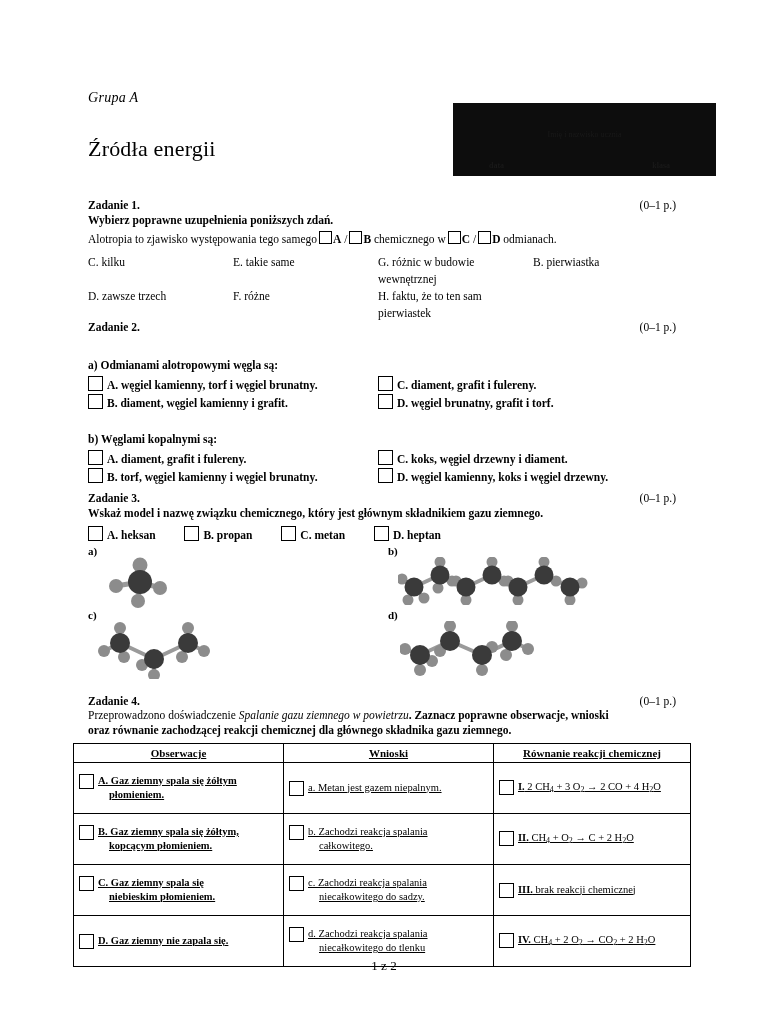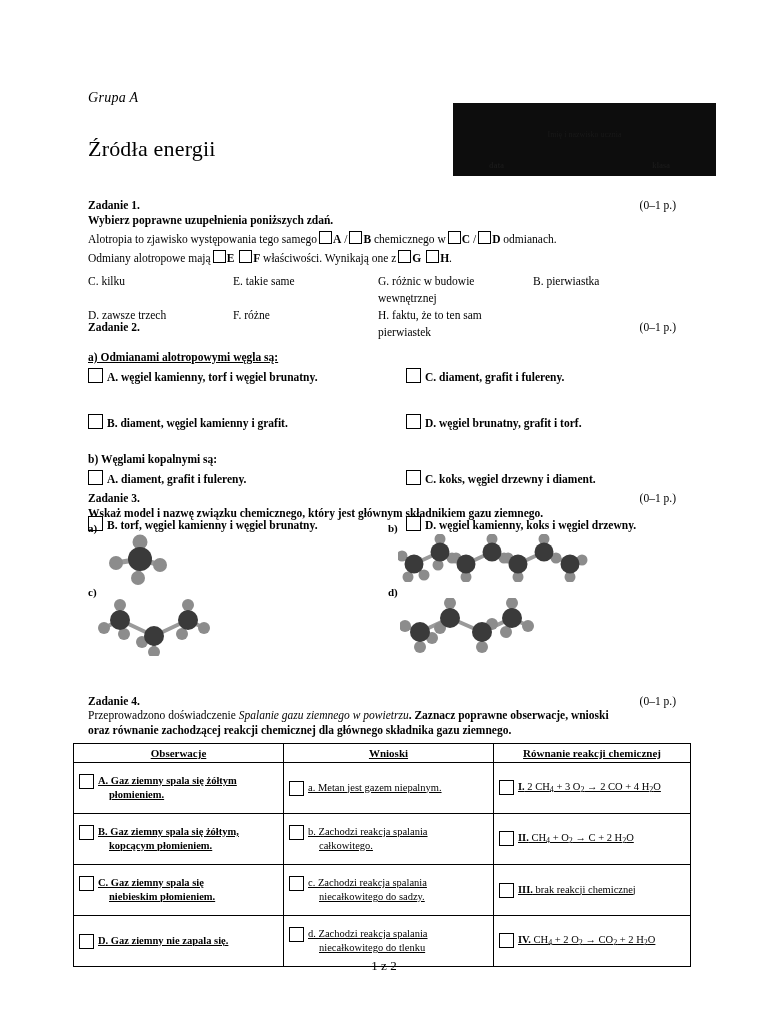--- a/index.html
+++ b/index.html
@@ -113,21 +113,21 @@
     margin-right: 4px;
   }
 
   
   .opt-grid {
     display: grid;
     font-size: 11.5px;
     line-height: 17px;
   }
   .g4 { grid-template-columns: 145px 145px 155px 1fr; }
-  .g2 { grid-template-columns: 290px 1fr; gap: 28px; }
+  .g2 { grid-template-columns: 290px 1fr; }
 
   
   .fig-label {
     font-weight: bold;
     font-size: 11px;
   }
   svg { display: block; }
 
   
   table.q4 {
@@ -192,45 +192,39 @@
     <div class="task-head" style="margin-top:1px;">Wybierz poprawne uzupełnienia poniższych zdań.</div>
 
     <div class="t-line" style="margin-top:4px;">
       <span>Alotropia to zjawisko występowania tego samego</span><span class="cb"></span><span class="bold">A</span>
       <span>/</span><span class="cb"></span><span class="bold">B</span>
       <span>chemicznego w</span><span class="cb"></span><span class="bold">C</span>
       <span>/</span><span class="cb"></span><span class="bold">D</span>
       <span>odmianach.</span>
     </div>
 
-    <div class="t-line" style="margin-top:3px;">
-      <span>Odmiany alotropowe mają</span><span class="cb"></span><span class="bold">E</span>
-      <span class="cb"></span><span class="bold">F</span>
-      <span>właściwości. Wynikają one z</span><span class="cb"></span><span class="bold">G</span>
-      <span class="cb"></span><span class="bold">H</span><span>.</span>
-    </div>
 
     <div class="opt-grid g4" style="margin-top:7px;">
       <div>C. kilku</div>
       <div>E. takie same</div>
       <div>G. różnic w budowie wewnętrznej</div>
       <div>B. pierwiastka</div>
       <div>D. zawsze trzech</div>
       <div>F. różne</div>
       <div>H. faktu, że to ten sam pierwiastek</div>
     </div>
   </div>
 
   <div class="task" style="top:320px;">
     <div class="task-head">
       <span>Zadanie 2.</span>
       <span class="pts">(0–1 p.)</span>
     </div>
 
-    <div class="task-head" style="margin-top:16px;text-decoration:underline;">a) Odmianami alotropowymi węgla są:</div>
+    <div class="task-head" style="margin-top:24px;">a) Odmianami alotropowymi węgla są:</div>
     <div class="opt-grid g2" style="margin-top:4px;">
       <div><span class="cb-lg"></span><span class="bold">A. węgiel kamienny, torf i węgiel brunatny.</span></div>
       <div><span class="cb-lg"></span><span class="bold">C. diament, grafit i fulereny.</span></div>
       <div><span class="cb-lg"></span><span class="bold">B. diament, węgiel kamienny i grafit.</span></div>
       <div><span class="cb-lg"></span><span class="bold">D. węgiel brunatny, grafit i torf.</span></div>
     </div>
 
     <div class="task-head" style="margin-top:20px;">b) Węglami kopalnymi są:</div>
     <div class="opt-grid g2" style="margin-top:4px;">
       <div><span class="cb-lg"></span><span class="bold">A. diament, grafit i fulereny.</span></div>
@@ -240,20 +234,26 @@
     </div>
   </div>
 
   <div class="task" style="top:491px;">
     <div class="task-head">
       <span>Zadanie 3.</span>
       <span class="pts">(0–1 p.)</span>
     </div>
     <div class="task-head" style="margin-top:1px;">Wskaż model i nazwę związku chemicznego, który jest głównym składnikiem gazu ziemnego.</div>
 
+    <div class="t-line" style="margin-top:6px;">
+      <span class="cb-lg"></span><span class="bold">A. heksan</span>
+      <span style="display:inline-block;width:26px;"></span><span class="cb-lg"></span><span class="bold">B. propan</span>
+      <span style="display:inline-block;width:26px;"></span><span class="cb-lg"></span><span class="bold">C. metan</span>
+      <span style="display:inline-block;width:26px;"></span><span class="cb-lg"></span><span class="bold">D. heptan</span>
+    </div>
 
     <div style="position:relative;height:62px;margin-top:2px;">
       <div class="fig-label" style="position:absolute;left:0;top:0;">a)</div>
       <div style="position:absolute;left:10px;top:11px;">
         <svg width="110" height="52" viewBox="0 0 110 52">
           <g stroke="#9a9a9a" stroke-width="5">
             <line x1="42" y1="26" x2="42" y2="9"></line>
             <line x1="42" y1="26" x2="18" y2="30"></line>
             <line x1="42" y1="26" x2="62" y2="32"></line>
             <line x1="42" y1="26" x2="40" y2="45"></line>

